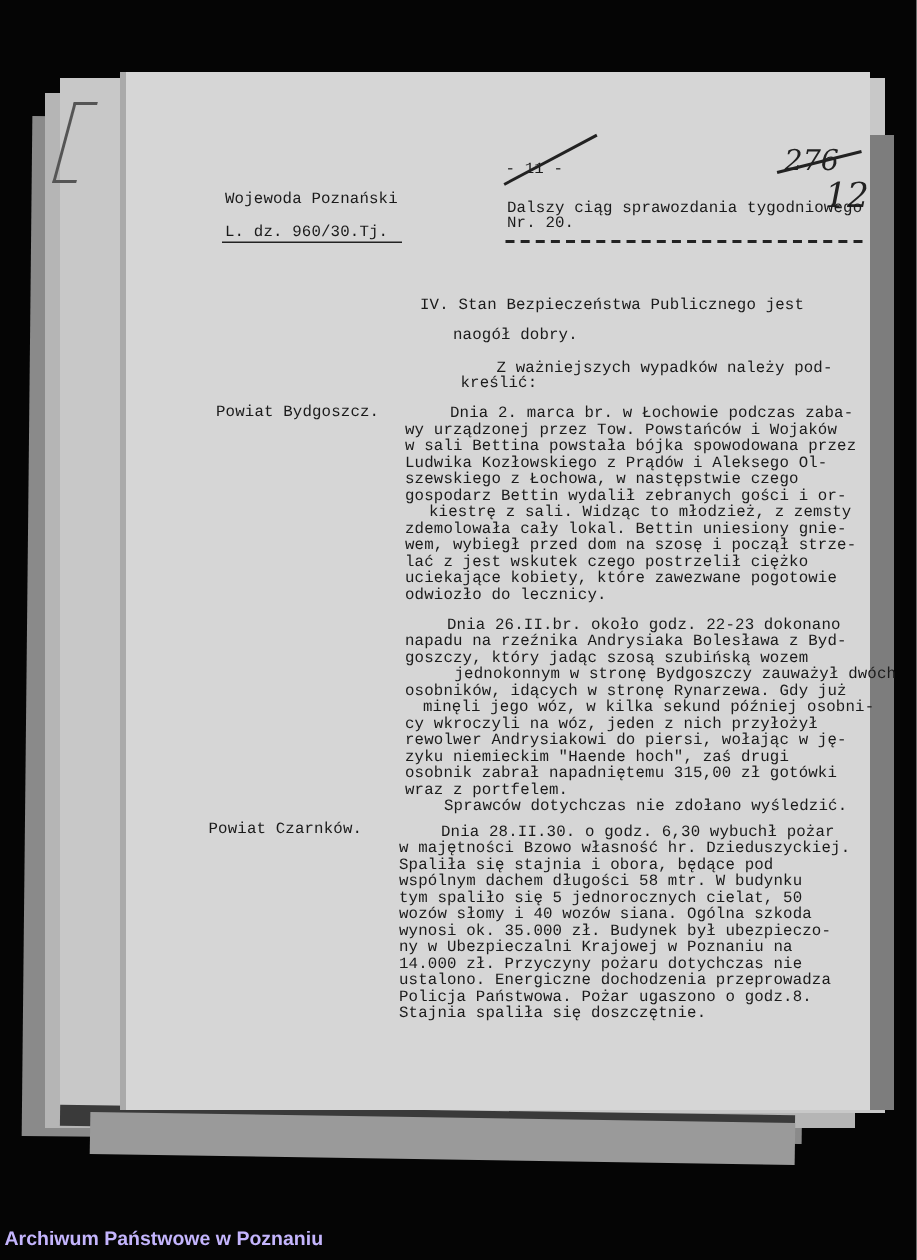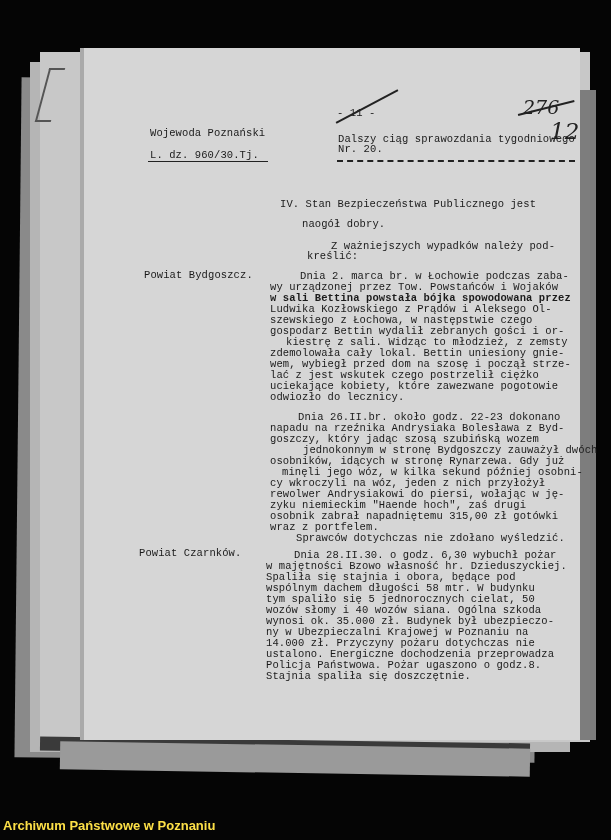--- a/index.html
+++ b/index.html
@@ -15,21 +15,21 @@
   .bottom-paper { position:absolute; left:60px; top:745px; width:470px; height:28px; background:#9a9a9a; transform:rotate(0.9deg); }
   .clip { position:absolute; left:42px; top:68px; width:14px; height:50px; border:2px solid #555; border-right:none; transform:skew(-15deg); }
   .sheet {
     position:absolute; left:80px; top:48px; width:500px; height:692px;
     background:#d6d6d6;
     background-image: linear-gradient(90deg, rgba(0,0,0,0.04) 0 1px, transparent 1px 100%);
   }
   .sheet-left-fold { position:absolute; left:80px; top:48px; width:4px; height:692px; background:#aaa; }
   .txt { position:absolute; font-size:10.5px; line-height:11.6px; color:#1a1a1a; white-space:pre; letter-spacing:0.1px; }
   .hand { position:absolute; font-family:"DejaVu Serif", serif; font-style:italic; color:#222; }
-  .footer { position:absolute; left:3px; top:818px; font-family:"Liberation Sans", sans-serif; font-size:13px; font-weight:bold; color:#fde047; }
+  .footer { position:absolute; left:3px; top:818px; font-family:"Liberation Sans", sans-serif; font-size:13px; font-weight:bold; color:#c4b5fd; }
   .dashed { position:absolute; left:337px; top:160px; width:238px; border-top:2px dashed #222; }
   .underline { position:absolute; left:148px; top:161px; width:120px; border-top:1.5px solid #222; }
   .strike { position:absolute; height:1.5px; background:#222; transform-origin:left center; }
 </style>
 </head>
 <body>
 
 <div class="sheet-back3"></div>
 <div class="sheet-back2"></div>
 <div class="sheet-back1"></div>
@@ -57,21 +57,21 @@
 <div class="dashed"></div>
 
 <div class="txt" style="left:280px;top:199px;">IV. Stan Bezpieczeństwa Publicznego jest</div>
 <div class="txt" style="left:302px;top:219px;">naogół dobry.</div>
 <div class="txt" style="left:331px;top:241px;">Z ważniejszych wypadków należy pod-</div>
 <div class="txt" style="left:307px;top:251px;">kreślić:</div>
 
 <div class="txt" style="left:144px;top:270px;">Powiat Bydgoszcz.</div>
 <div class="txt" style="left:300px;top:271px;">Dnia 2. marca br. w Łochowie podczas zaba-</div>
 <div class="txt" style="left:270px;top:282px;">wy urządzonej przez Tow. Powstańców i Wojaków</div>
-<div class="txt" style="left:270px;top:293px;font-weight:bold;">w sali Bettina powstała bójka spowodowana przez</div>
+<div class="txt" style="left:270px;top:293px;">w sali Bettina powstała bójka spowodowana przez</div>
 <div class="txt" style="left:270px;top:304px;">Ludwika Kozłowskiego z Prądów i Aleksego Ol-</div>
 <div class="txt" style="left:270px;top:315px;">szewskiego z Łochowa, w następstwie czego</div>
 <div class="txt" style="left:270px;top:326px;">gospodarz Bettin wydalił zebranych gości i or-</div>
 <div class="txt" style="left:270px;top:337px;margin-left:16px;">kiestrę z sali. Widząc to młodzież, z zemsty</div>
 <div class="txt" style="left:270px;top:348px;">zdemolowała cały lokal. Bettin uniesiony gnie-</div>
 <div class="txt" style="left:270px;top:359px;">wem, wybiegł przed dom na szosę i począł strze-</div>
 <div class="txt" style="left:270px;top:370px;">lać z jest wskutek czego postrzelił ciężko</div>
 <div class="txt" style="left:270px;top:381px;">uciekające kobiety, które zawezwane pogotowie</div>
 <div class="txt" style="left:270px;top:392px;">odwiozło do lecznicy.</div>
 

